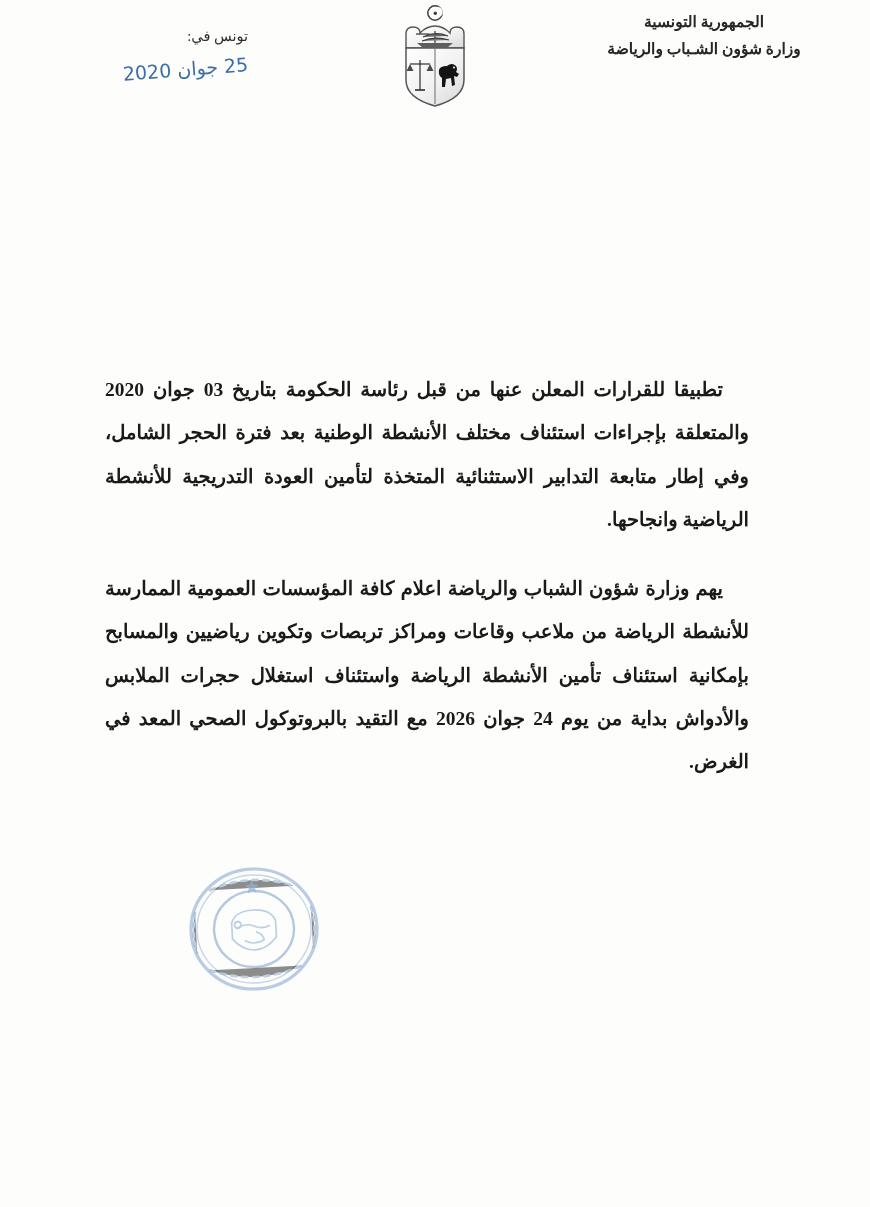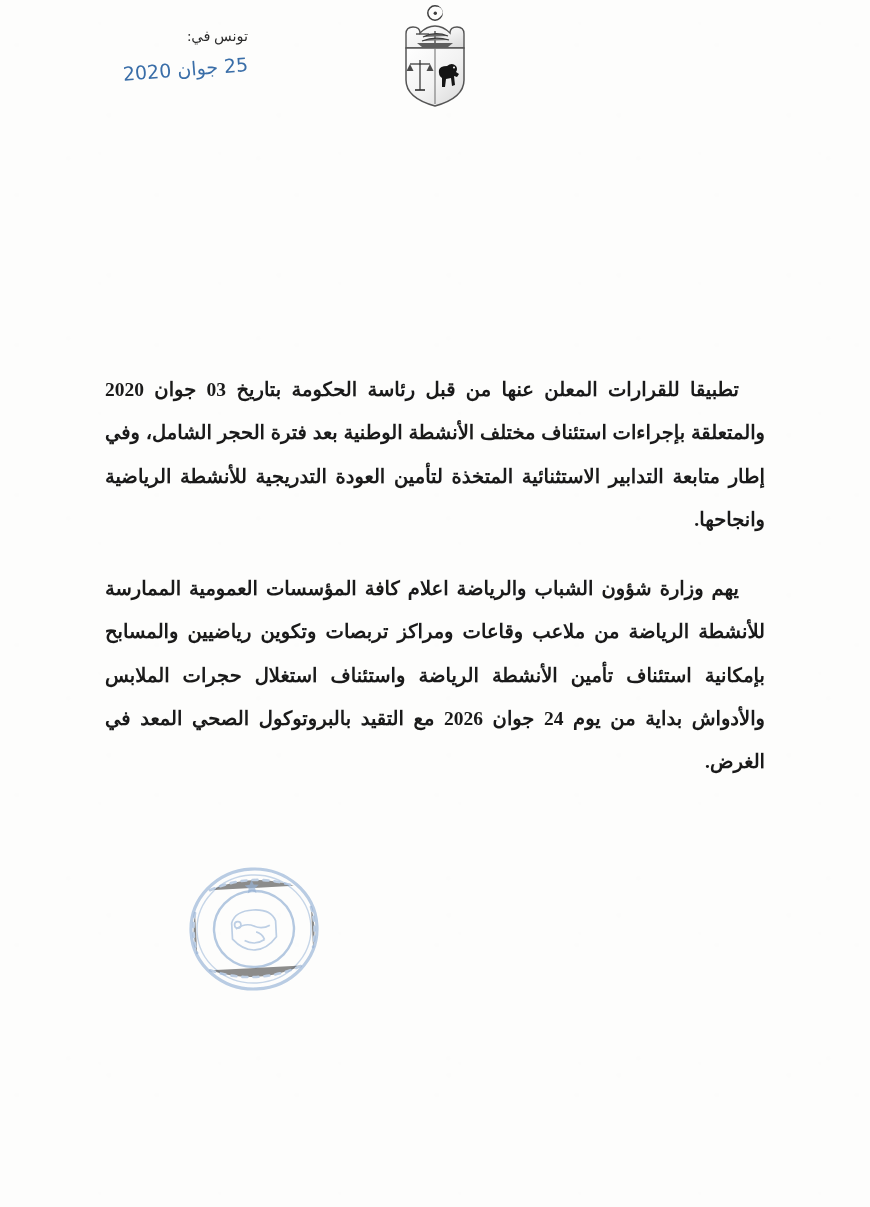--- a/index.html
+++ b/index.html
@@ -114,21 +114,21 @@
     left: 105px;
     direction: rtl;
     text-align: justify;
     text-align-last: right;
     font-size: 19.5px;
     font-weight: bold;
     color: #1a1a1a;
     line-height: 2.22;
   }
   .body-text p {
-    margin: 0 0 26px 0;
+    margin: 0 16px 26px 0;
     text-indent: 26px;
   }
   .body-text p:last-child { margin-bottom: 0; }
 
   
   .stamp {
     position: absolute;
     top: 862px;
     left: 178px;
     width: 152px;
@@ -184,20 +184,22 @@
 
       <g fill="#141414">
         <path d="M54 62 q5 -4 9 0 q2 3 0 6 l3 2 l-2 3 l-3 -1 l1 9 l-3 1 l-1 -8
                  l-5 1 l-1 8 l-3 0 l0 -9 q-4 -3 -3 -8 q1 -4 8 -4 z"></path>
         <circle cx="61" cy="63.5" r="1" fill="#fdfdfc"></circle>
       </g>
     </svg>
   </div>
 
   <div class="header">
+    <div class="line">الجمهورية التونسية</div>
+    <div class="line">وزارة شؤون الشـباب والرياضة</div>
   </div>
 
   <div class="date-block">
     <div class="printed">تونس في:</div>
     <div class="handwritten">25 جوان 2020</div>
   </div>
 
 
   <div class="body-text">
     <p>تطبيقا للقرارات المعلن عنها من قبل رئاسة الحكومة بتاريخ 03 جوان 2020 والمتعلقة بإجراءات استئناف مختلف الأنشطة الوطنية بعد فترة الحجر الشامل، وفي إطار متابعة التدابير الاستثنائية المتخذة لتأمين العودة التدريجية للأنشطة الرياضية وانجاحها.</p>

